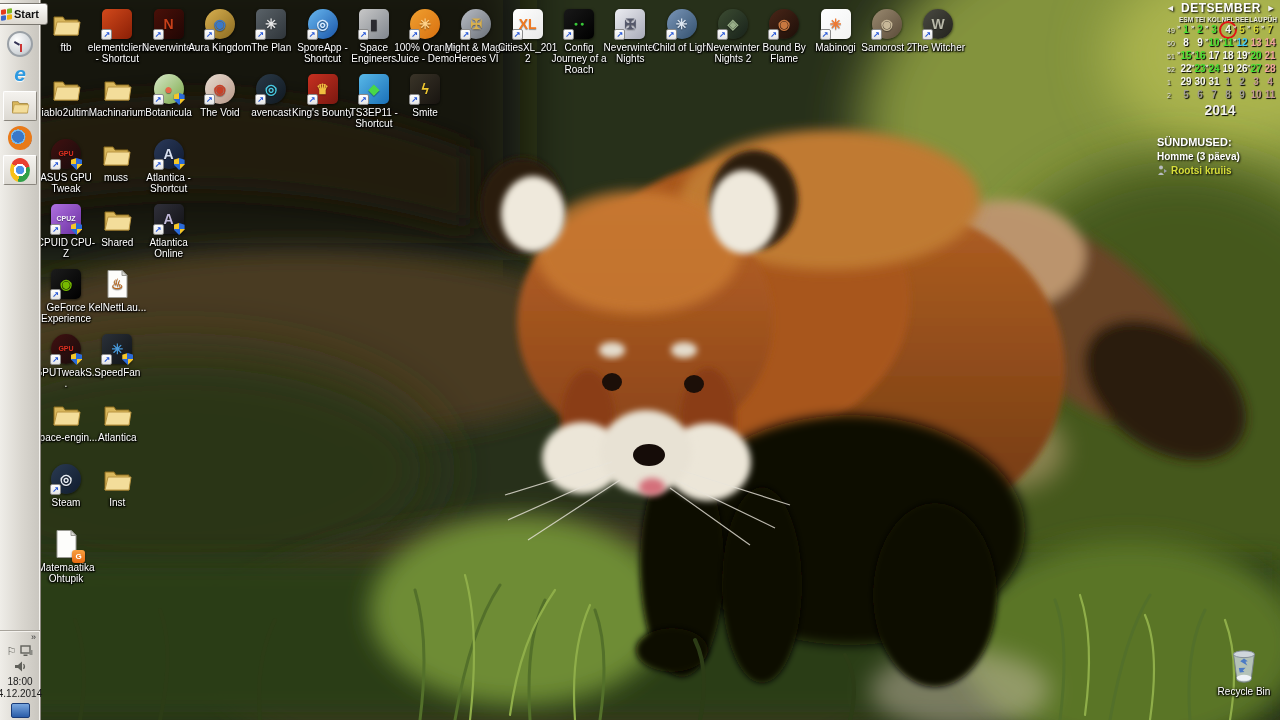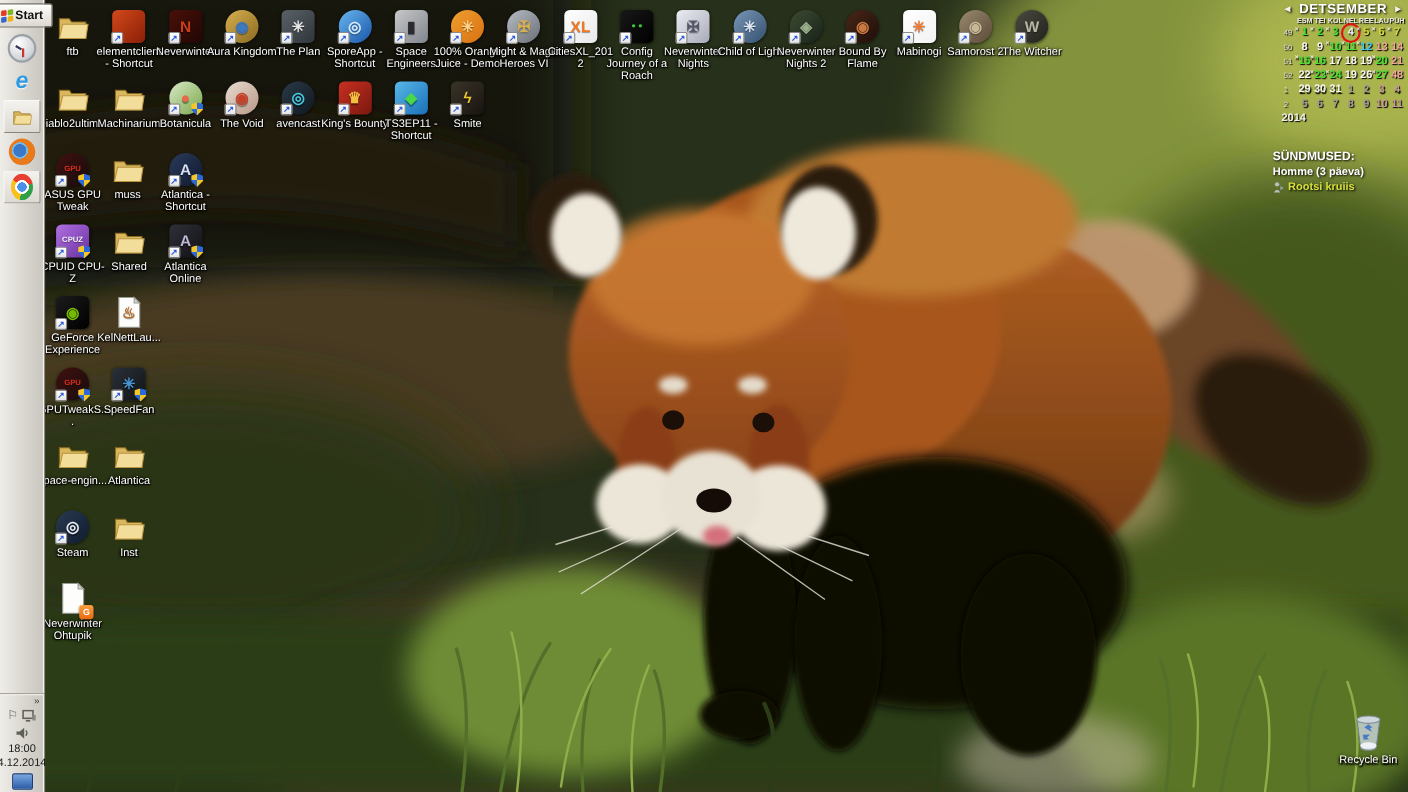--- a/index.html
+++ b/index.html
@@ -81,21 +81,21 @@
   .cal-wk{font-size:7px;color:#ddd;text-align:left;text-shadow:1px 1px 1px #000;}
   .cal-day{position:relative;font-size:10px;font-weight:bold;text-align:center;line-height:12px;
     text-shadow:1px 1px 1px #000;cursor:pointer;}
   .cal-day .mk{position:absolute;left:-2px;top:-3px;font-size:6px;font-style:normal;color:#f0f0ea;display:none;}
   .cal-day.has-mk .mk{display:block;}
   .cal-day .ring{position:absolute;left:50%;top:50%;width:14px;height:14px;transform:translate(-50%,-50%);
     border:2px solid #e01414;border-radius:50%;display:none;}
   .cal-day.today .ring{display:block;}
   .k-w{color:#f6f6f2;} .k-g{color:#46e034;} .k-y{color:#d8d838;} .k-c{color:#3ec8f8;}
   .k-p{color:#f0a49c;} .k-n{color:#a09c94;} .k-np{color:#c49a94;}
-  .cal-year{text-align:left;font-size:10px;font-weight:bold;color:#f0f0ea;text-shadow:1px 1px 1px #000;margin:1px 2px 0 0;}
+  .cal-year{text-align:center;font-size:14px;font-weight:bold;color:#f0f0ea;text-shadow:1px 1px 1px #000;margin:1px 2px 0 0;}
 
   
   .events{position:absolute;top:108px;right:3px;width:120px;z-index:20;color:#fff;}
   .ev-title{font-size:11px;font-weight:bold;text-shadow:1px 1px 2px #000;margin-bottom:3px;margin-top:28px;}
   .ev{margin-bottom:9px;}
   .ev-when{font-size:10px;font-weight:bold;line-height:12px;text-shadow:1px 1px 2px #000;}
   .ev-line{display:flex;align-items:center;gap:3px;margin-top:2px;}
   .ev-ic{display:none;flex:0 0 auto;}
   .ev.ic-cruise .ic-cruise{display:block;}
   .ev.ic-tools .ic-tools{display:block;}
@@ -717,21 +717,21 @@
 
       <svg class="doc-svg" viewBox="0 0 32 32">
         <path d="M7 2.5 h14 l5 5 V29.5 H7 Z" fill="#fdfdfb" stroke="#9a9a94"></path>
         <path d="M21 2.5 l5 5 h-5 Z" fill="#d8d8d2" stroke="#9a9a94"></path>
       </svg>
 
       <span class="glyph"></span>
 
       <span class="badge">G</span>
     </div>
-    <div class="lbl">Neverwinter Ohtupik</div>
+    <div class="lbl">Matemaatika Ohtupik</div>
   </div>
   </div>
 
 <div class="dicon" style="left:1212px;top:648px;">
   <div class="art" style="height:36px;">
     <svg viewBox="0 0 34 38" width="32" height="36">
       <path d="M6 7 L9.5 34 a8 3.4 0 0 0 15 0 L28 7" fill="rgba(205,215,224,.78)" stroke="#76808a"></path>
       <ellipse cx="17" cy="31.5" rx="7.8" ry="3.2" fill="#eef2f6"></ellipse>
       <ellipse cx="17" cy="6.5" rx="11.2" ry="3.6" fill="#cfd6dc" stroke="#828c96"></ellipse>
       <path d="M13 14 l4 -3 l4 3 l-2.5 .5 l2 4 Z" fill="#3a6ec8" opacity=".85"></path>
@@ -780,21 +780,21 @@
       <span class="cal-day k-w"><b>19</b></span>
       <span class="cal-day k-g has-mk"><i class="mk">×</i><b>20</b></span>
       <span class="cal-day k-p"><b>21</b></span>
       <span class="cal-wk">52</span>
       <span class="cal-day k-w"><b>22</b></span>
       <span class="cal-day k-g has-mk"><i class="mk">×</i><b>23</b></span>
       <span class="cal-day k-g has-mk"><i class="mk">×</i><b>24</b></span>
       <span class="cal-day k-w"><b>19</b></span>
       <span class="cal-day k-w"><b>26</b></span>
       <span class="cal-day k-g has-mk"><i class="mk">×</i><b>27</b></span>
-      <span class="cal-day k-p"><b>48</b></span>
+      <span class="cal-day k-p"><b>28</b></span>
       <span class="cal-wk">1</span>
       <span class="cal-day k-w"><b>29</b></span>
       <span class="cal-day k-w"><b>30</b></span>
       <span class="cal-day k-w"><b>31</b></span>
       <span class="cal-day k-n"><b>1</b></span>
       <span class="cal-day k-n"><b>2</b></span>
       <span class="cal-day k-np"><b>3</b></span>
       <span class="cal-day k-np"><b>4</b></span>
       <span class="cal-wk">2</span>
       <span class="cal-day k-n"><b>5</b></span>

